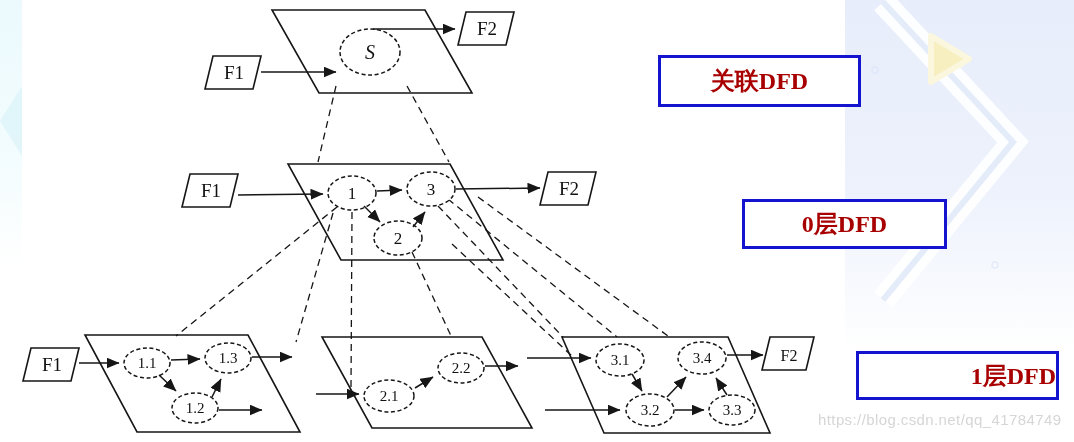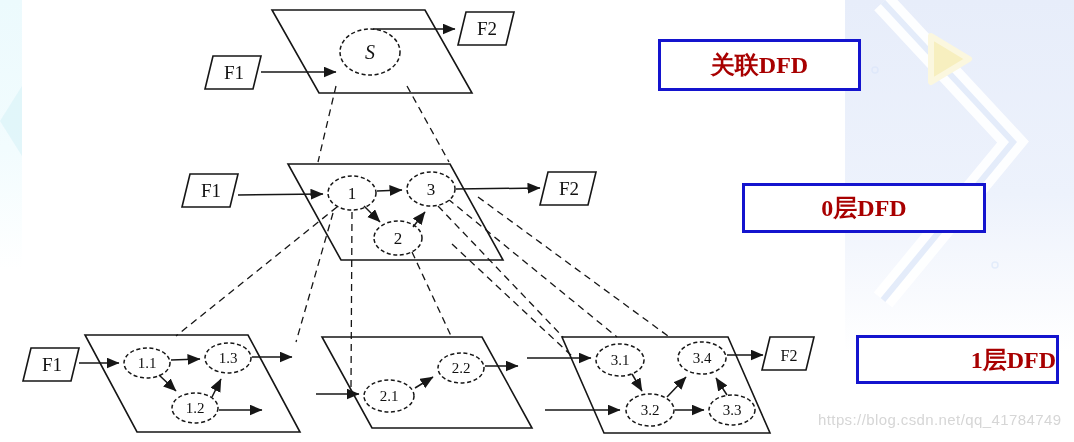--- a/index.html
+++ b/index.html
@@ -31,23 +31,24 @@
   .t-s{font-size:20px;font-style:italic;}
   .t-n{font-size:17px;}
   .t-nsm{font-size:15px;}
   
   .label-box{
     position:absolute;box-sizing:border-box;background:#ffffff;
     border:3px solid #1414CE;color:#A80000;
     display:flex;align-items:center;justify-content:center;
     font-weight:bold;font-size:24px;
     font-family:"Liberation Serif","DejaVu Serif",serif;
+    margin-top:16px;
   }
   .box-context{left:658px;top:39px;width:203px;height:52px;}
-  .box-level0{left:742px;top:183px;width:244px;height:50px;}
+  .box-level0{left:742px;top:183px;width:205px;height:50px;}
   .box-level1{left:856px;top:335px;width:203px;height:49px;justify-content:flex-end;}
   .watermark{
     position:absolute;left:818px;top:411px;
     font-family:"Liberation Sans","DejaVu Sans",sans-serif;
     font-size:15px;letter-spacing:.4px;color:#D6D6D6;white-space:nowrap;
   }
 </style>
 </head>
 <body>
 

